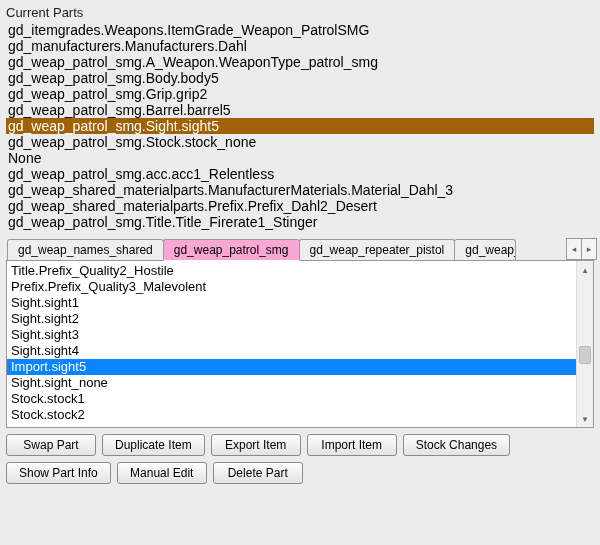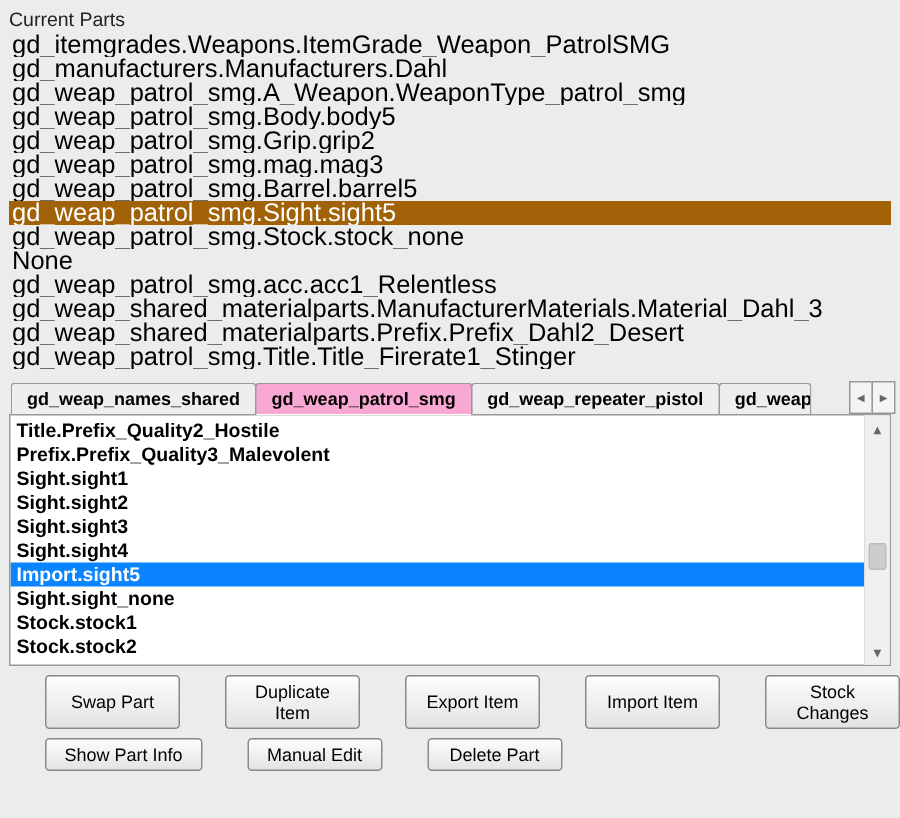--- a/index.html
+++ b/index.html
@@ -23,41 +23,40 @@
     flex-direction: column;
   }
   .section-title {
     font-size: 13px;
     padding: 2px 3px 2px 3px;
     color: #222;
   }
   .parts-list {
     background: #ececec;
     padding: 0 3px 6px 3px;
-    font-size: 17px;
+    font-size: 14px;
     line-height: 16px;
   }
   .parts-list .row {
     padding: 0 2px;
     white-space: nowrap;
     overflow: hidden;
   }
   .parts-list .row.selected {
     background: #1a73e8;
     background: #0a84ff;
     background: #0a7bff;
     background: #0a78ff;
     color: #fff;
   }
   .parts-list .row.selected {
     background: #a16207;
   }
   .tab-area {
     margin-top: 2px;
-    font-weight: bold;
   }
   .tab-bar {
     display: flex;
     align-items: stretch;
     height: 22px;
     position: relative;
     padding-left: 4px;
     padding-right: 0;
   }
   .tab {
@@ -167,37 +166,35 @@
   .btn {
     border: 1px solid #8a8a8a;
     background: linear-gradient(#fdfdfd, #e3e3e3);
     padding: 3px 12px;
     font-size: 12px;
     font-family: inherit;
     border-radius: 3px;
     cursor: default;
     min-width: 90px;
     text-align: center;
-    margin-left: 24px;
   }
 </style>
 </head>
 <body>
 
 <div class="container">
 
   <div class="section-title">Current Parts</div>
 
   <div class="parts-list" id="parts-list">
       <div class="row">gd_itemgrades.Weapons.ItemGrade_Weapon_PatrolSMG</div>
       <div class="row">gd_manufacturers.Manufacturers.Dahl</div>
       <div class="row">gd_weap_patrol_smg.A_Weapon.WeaponType_patrol_smg</div>
       <div class="row">gd_weap_patrol_smg.Body.body5</div>
       <div class="row">gd_weap_patrol_smg.Grip.grip2</div>
-      <div class="row">gd_weap_patrol_smg.mag.mag3</div>
       <div class="row">gd_weap_patrol_smg.Barrel.barrel5</div>
       <div class="row selected">gd_weap_patrol_smg.Sight.sight5</div>
       <div class="row">gd_weap_patrol_smg.Stock.stock_none</div>
       <div class="row">None</div>
       <div class="row">gd_weap_patrol_smg.acc.acc1_Relentless</div>
       <div class="row">gd_weap_shared_materialparts.ManufacturerMaterials.Material_Dahl_3</div>
       <div class="row">gd_weap_shared_materialparts.Prefix.Prefix_Dahl2_Desert</div>
       <div class="row">gd_weap_patrol_smg.Title.Title_Firerate1_Stinger</div>
     </div>
 

